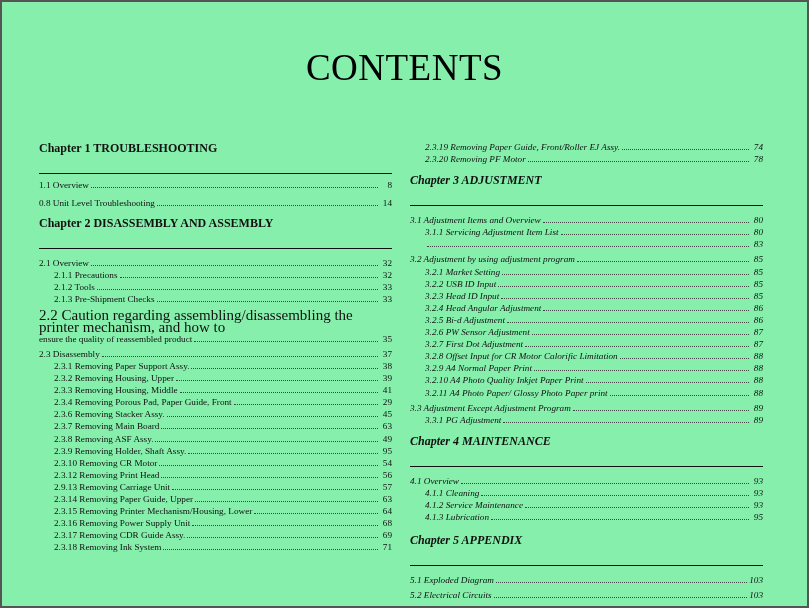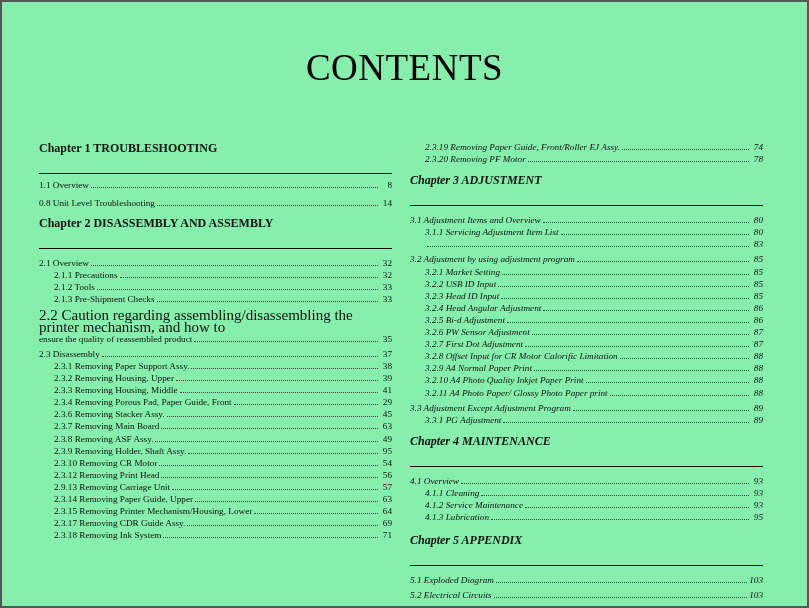--- a/index.html
+++ b/index.html
@@ -153,20 +153,25 @@
         <span class="label">2.3.14 Removing Paper Guide, Upper</span>
         <span class="dots"></span>
         <span class="page-num">63</span>
       </div>
     <div class="entry lvl2">
         <span class="label">2.3.15 Removing Printer Mechanism/Housing, Lower</span>
         <span class="dots"></span>
         <span class="page-num">64</span>
       </div>
     <div class="entry lvl2">
+        <span class="label">2.3.16 Removing Power Supply Unit</span>
+        <span class="dots"></span>
+        <span class="page-num">68</span>
+      </div>
+    <div class="entry lvl2">
         <span class="label">2.3.17 Removing CDR Guide Assy.</span>
         <span class="dots"></span>
         <span class="page-num">69</span>
       </div>
     <div class="entry lvl2">
         <span class="label">2.3.18 Removing Ink System</span>
         <span class="dots"></span>
         <span class="page-num">71</span>
       </div>
   </div>

